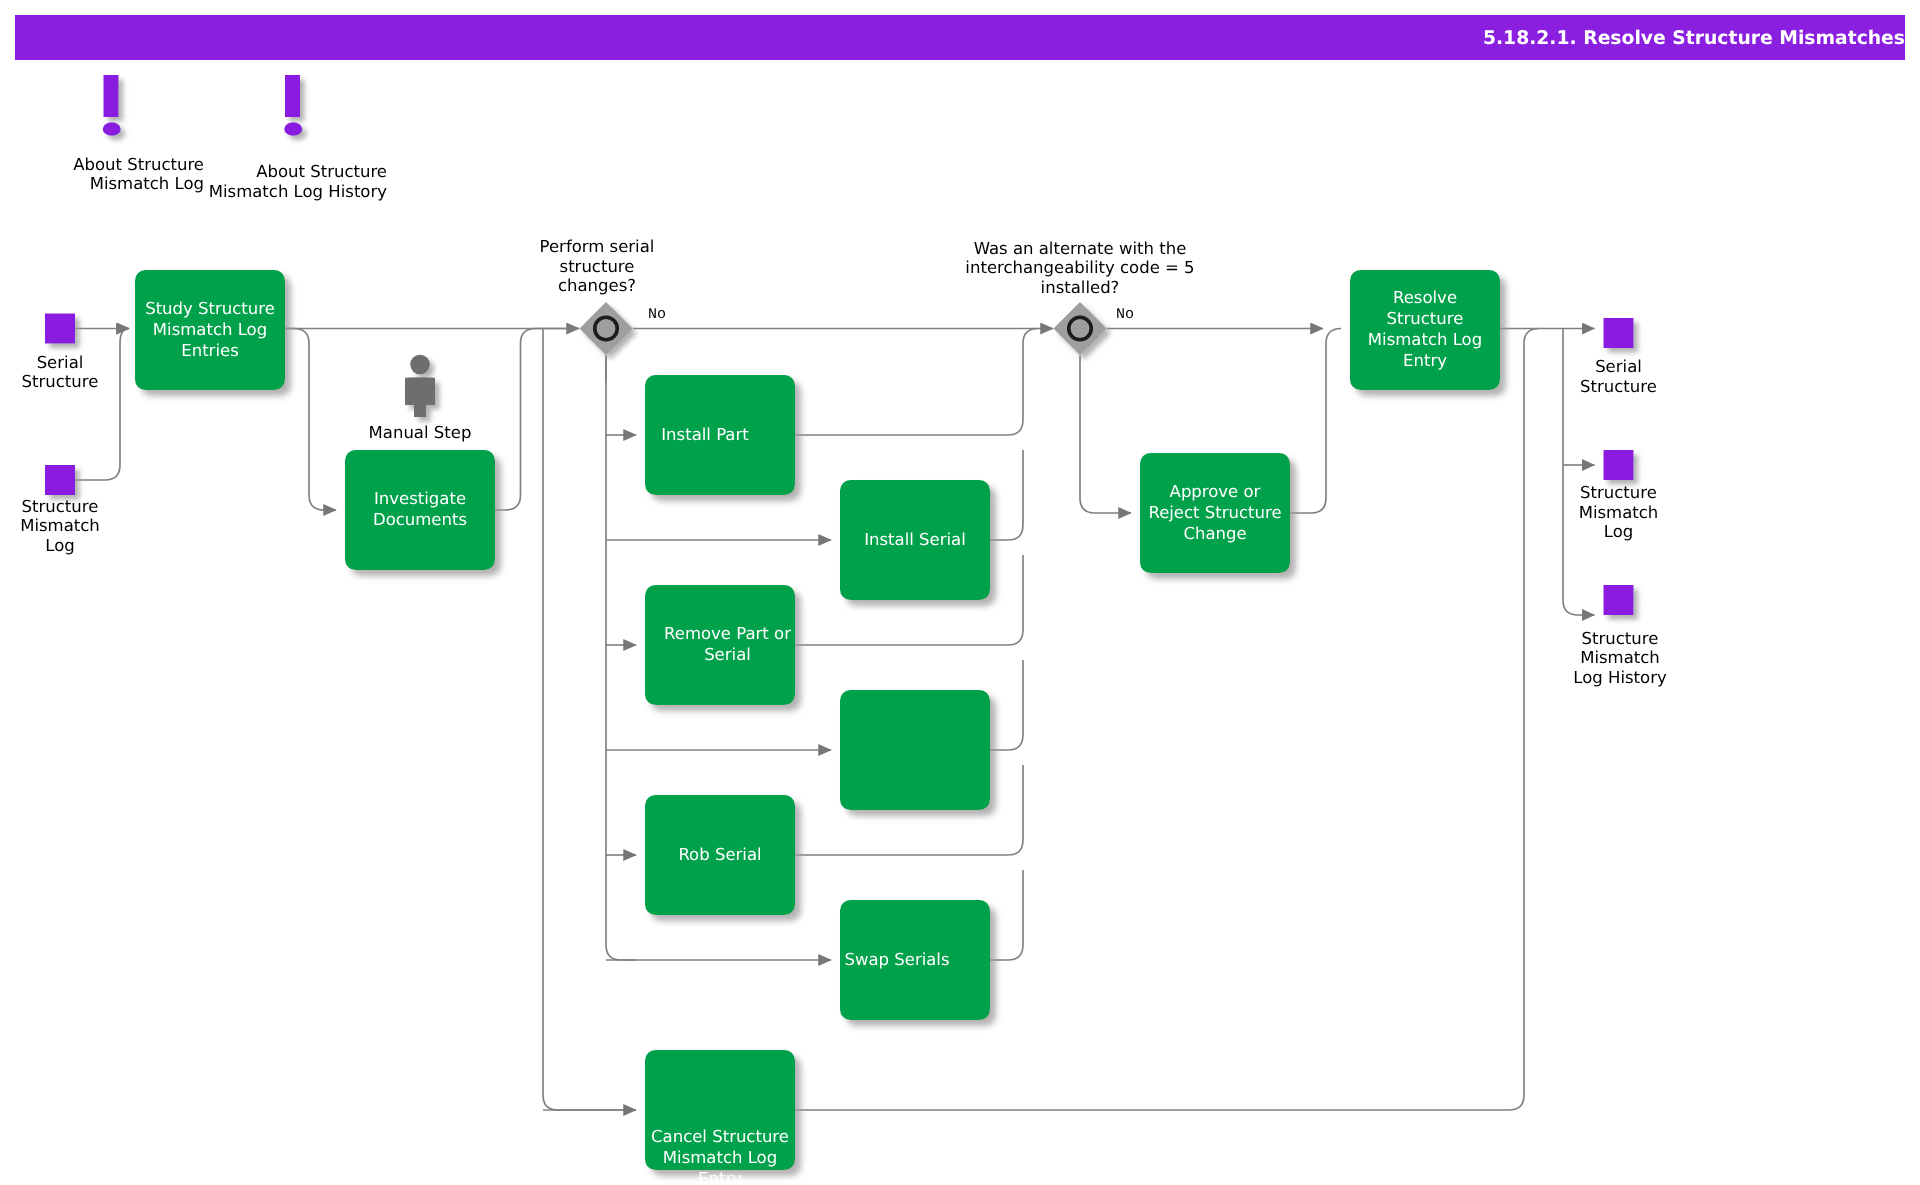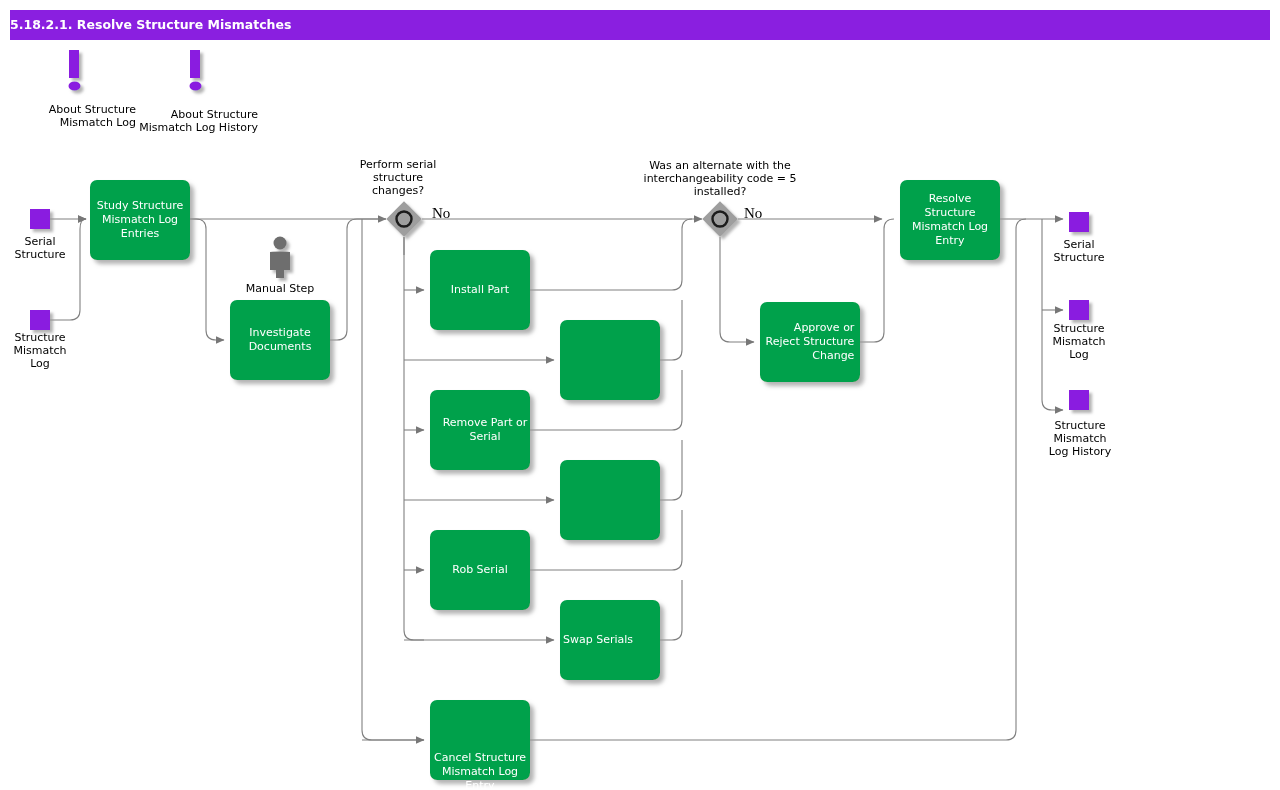--- a/index.html
+++ b/index.html
@@ -34,21 +34,21 @@
     height: 30px;
     background: #8A1FE0;
   }
   .title-text {
     position: absolute;
     left: 10px;
     top: 10px;
     width: 1260px;
     height: 30px;
     line-height: 30px;
-    text-align: left;
+    text-align: right;
     color: #ffffff;
     font-weight: bold;
     font-size: 12.5px;
     font-family: "DejaVu Sans", sans-serif;
     letter-spacing: 0px;
   }
   .node-label {
     position: absolute;
     text-align: center;
     font-size: 11px;
@@ -74,23 +74,23 @@
     position: absolute;
     text-align: center;
     font-size: 11px;
     color: #000000;
     font-family: "DejaVu Sans", sans-serif;
     line-height: 13px;
     white-space: pre-line;
   }
   .edge-label {
     position: absolute;
-    font-size: 15px;
-    color: #000000;
-    font-family: Liberation Serif, serif;
+    font-size: 10px;
+    color: #000000;
+    font-family: Liberation Mono, monospace;
   }
   .note-label {
     position: absolute;
     text-align: right;
     font-size: 11px;
     color: #000000;
     font-family: "DejaVu Sans", sans-serif;
     line-height: 13px;
     white-space: pre-line;
   }
@@ -234,29 +234,30 @@
 installed?</div>
 
   <div class="edge-label" style="left:432px; top:205px;">No</div>
   <div class="edge-label" style="left:744px; top:205px;">No</div>
 
   <div class="node-label" style="left:90px; top:180px; width:100px; height:80px;">Study Structure
 Mismatch Log
 Entries</div>
   <div class="node-label" style="left:230px; top:300px; width:100px; height:80px;">Investigate
 Documents</div>
-  <div class="node-label" style="left:430px; top:250px; width:100px; height:80px;">Install Part</div>
+  <div class="node-label" style="left:420px; top:250px; width:100px; height:80px;">Install Part</div>
+  <div class="node-label" style="left:560px; top:320px; width:100px; height:80px;">Install Serial</div>
   <div class="node-label" style="left:430px; top:390px; width:110px; height:80px;">Remove Part or
 Serial</div>
   <div class="node-label" style="left:430px; top:530px; width:100px; height:80px;">Rob Serial</div>
   <div class="node-label" style="left:560px; top:600px; width:76px; height:80px;">Swap Serials</div>
   <div class="node-label" style="left:428px; top:700px; width:104px; height:80px;margin-top:32px;">Cancel Structure
 Mismatch Log
 Entry</div>
-  <div class="node-label" style="left:757px; top:302px; width:106px; height:80px;text-align:right;">Approve or
+  <div class="node-label" style="left:757px; top:302px; width:106px; height:80px;">Approve or
 Reject Structure
 Change</div>
   <div class="node-label" style="left:898px; top:180px; width:104px; height:80px;">Resolve
 Structure
 Mismatch Log
 Entry</div>
 
 </div>
 
 </body></html>

